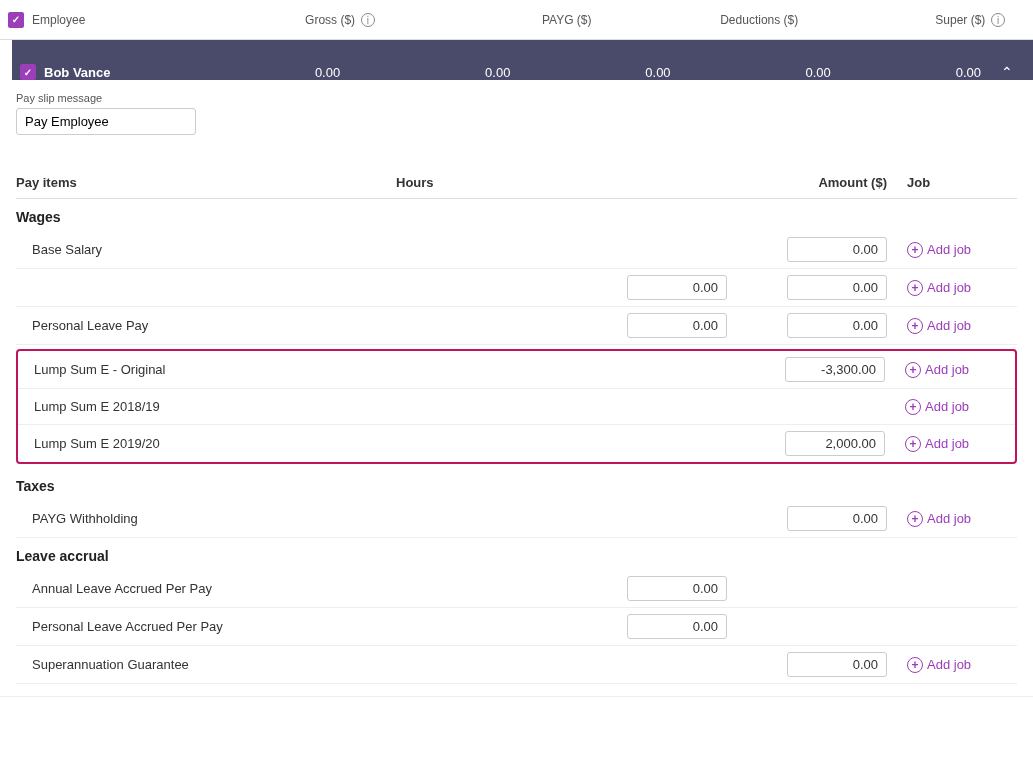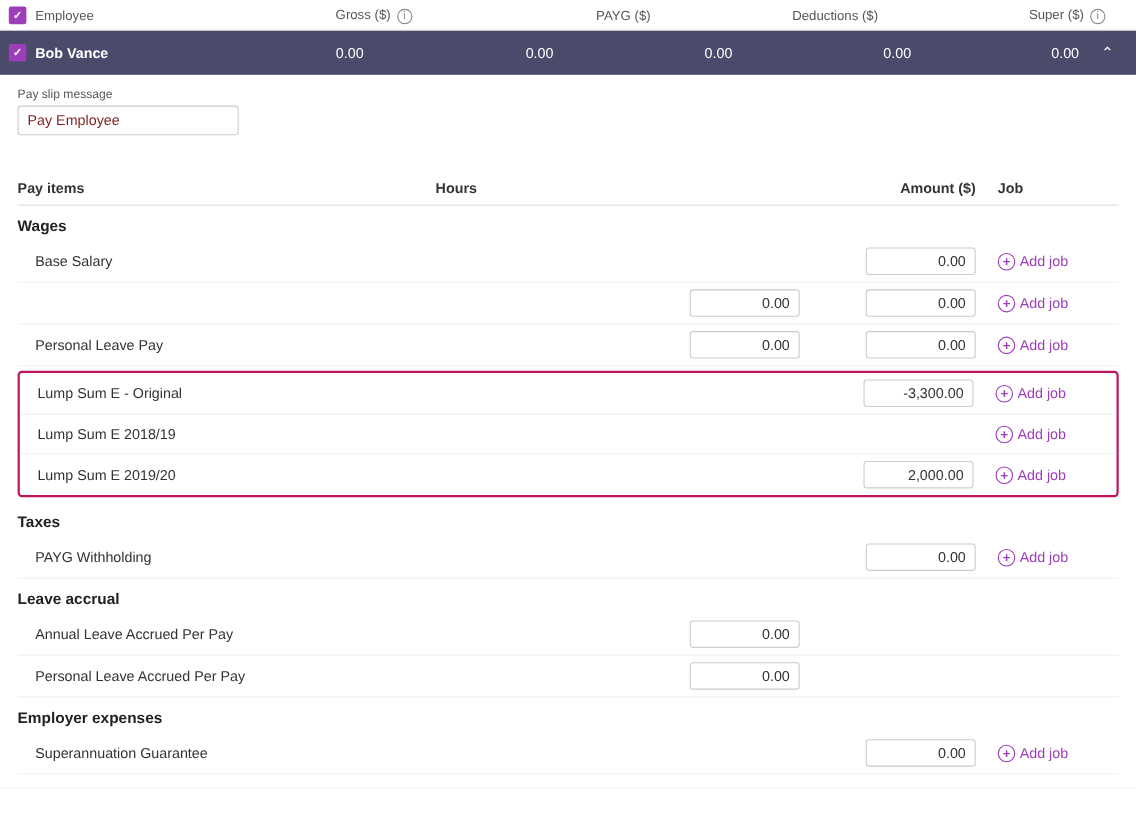--- a/index.html
+++ b/index.html
@@ -4,21 +4,21 @@
   <style>
     * { box-sizing: border-box; margin: 0; padding: 0; }
     body { font-family: -apple-system, BlinkMacSystemFont, 'Segoe UI', Arial, sans-serif; font-size: 13px; color: #333; background: #fff; }
 
     .table-header {
       display: flex;
       align-items: center;
       background: #fff;
       border-bottom: 1px solid #ddd;
       padding: 0 8px;
-      height: 28px;
+      height: 40px;
     }
     .table-header .col-employee { flex: 0 0 180px; display: flex; align-items: center; gap: 8px; }
     .table-header .col-gross { flex: 1; text-align: right; padding-right: 30px; }
     .table-header .col-payg { flex: 1; text-align: right; padding-right: 20px; }
     .table-header .col-deductions { flex: 1; text-align: right; padding-right: 20px; }
     .table-header .col-netpay { flex: 1; text-align: right; padding-right: 10px; }
     .table-header .col-super { flex: 1; text-align: right; padding-right: 20px; }
 
     .col-header-label { font-size: 12px; color: #555; }
     .info-icon { display: inline-flex; align-items: center; justify-content: center; width: 14px; height: 14px; border-radius: 50%; border: 1px solid #888; font-size: 10px; color: #888; cursor: pointer; margin-left: 2px; }
@@ -27,25 +27,26 @@
       border: 2px solid #c0145c;
       border-radius: 3px;
       padding: 2px 6px;
       display: inline-flex;
       align-items: center;
       gap: 4px;
     }
 
     .employee-row {
       display: flex;
-      align-items: center;
+      align-items: flex-end;
       background: #4a4a6a;
       color: #fff;
       padding: 0 8px;
       height: 40px;
+      margin-left: 12px;
     }
     .employee-row .col-employee { flex: 0 0 180px; display: flex; align-items: center; gap: 8px; font-weight: 600; }
     .employee-row .col-gross { flex: 1; text-align: right; padding-right: 30px; }
     .employee-row .col-payg { flex: 1; text-align: right; padding-right: 20px; }
     .employee-row .col-deductions { flex: 1; text-align: right; padding-right: 20px; }
     .employee-row .col-netpay { flex: 1; text-align: right; padding-right: 10px; }
     .employee-row .col-super { flex: 1; text-align: right; padding-right: 20px; }
     .employee-row .col-expand { flex: 0 0 24px; }
 
     .checkbox-icon {
@@ -64,22 +65,22 @@
       border-bottom: 1px solid #eee;
     }
 
     .pay-slip-section { margin-bottom: 32px; }
     .field-label { font-size: 11px; color: #555; margin-bottom: 4px; }
     .text-input {
       border: 1px solid #ccc;
       border-radius: 3px;
       padding: 5px 8px;
       font-size: 13px;
-      width: 201px;
-      color: #7f1d1d;
+      width: 180px;
+      color: #000000;
     }
     .pay-items-header {
       display: flex;
       align-items: center;
       padding: 8px 0;
       border-bottom: 1px solid #ddd;
       font-weight: 600;
       font-size: 13px;
     }
     .pay-items-header .ph-name { flex: 0 0 380px; }
@@ -335,21 +336,20 @@
 
   <div class="pay-item-row">
     <div class="pi-name">Personal Leave Accrued Per Pay</div>
     <div class="pi-hours">
       <input class="num-input" type="text" value="0.00" style="">
     </div>
     <div class="pi-amount"></div>
     <div class="pi-job"></div>
   </div>
 
-  <div class="section-title">Employer expenses</div>
 
   <div class="pay-item-row">
     <div class="pi-name">Superannuation Guarantee</div>
     <div class="pi-hours"></div>
     <div class="pi-amount">
       <input class="num-input" type="text" value="0.00" style="">
     </div>
     <div class="pi-job">
       <button class="add-job-btn">
         <span class="add-job-circle">+</span>

